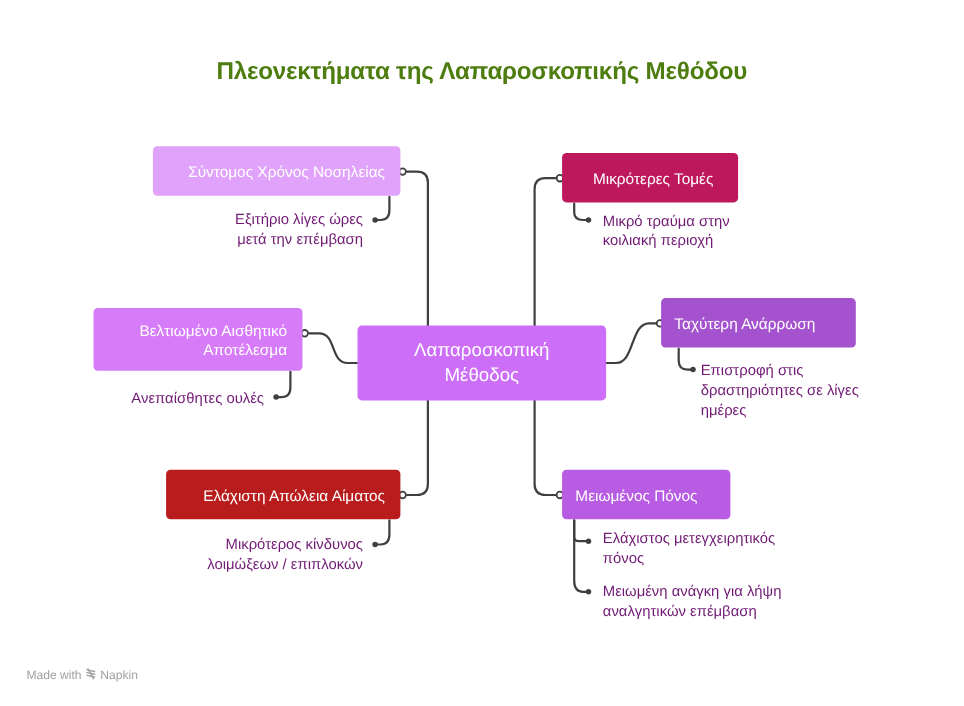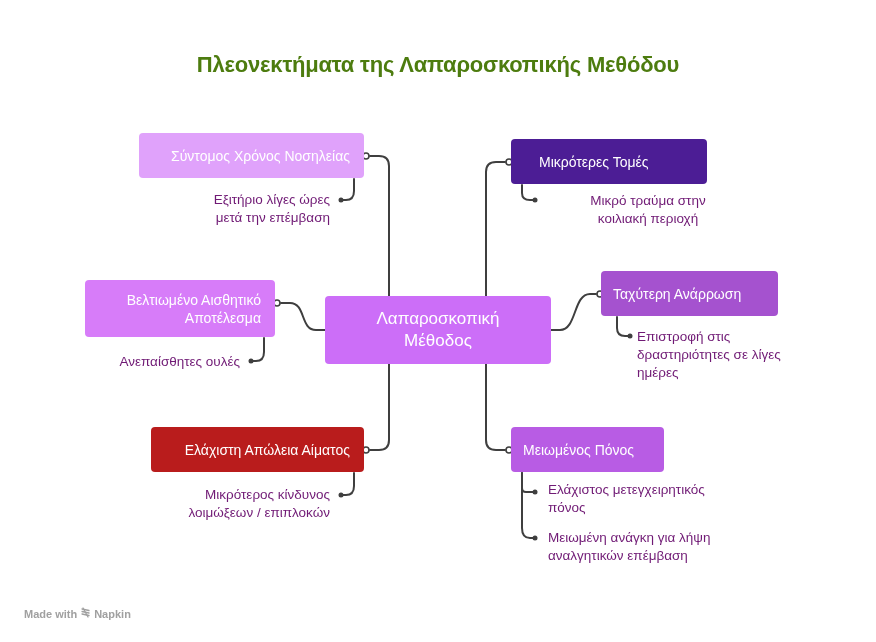--- a/index.html
+++ b/index.html
@@ -12,21 +12,21 @@
           display: flex; align-items: center; box-sizing: border-box; line-height: 18px; }
   .node.right-align { justify-content: flex-end; text-align: right; padding: 0 14px; }
   .node.left-align { justify-content: flex-start; text-align: left; padding: 0 12px; }
   .center { position: absolute; left: 325px; top: 296px; width: 226px; height: 68px;
             background: #cc6ef8; border-radius: 4px; color: #fff; font-size: 17px;
             display: flex; align-items: center; justify-content: center; text-align: center;
             line-height: 22px; }
   .desc { position: absolute; font-size: 13.5px; color: #701a75; line-height: 18px; }
   .desc.r { text-align: right; }
   .footer { position: absolute; left: 24px; top: 607px; font-size: 11px; color: #a0a0a0;
-            display: flex; align-items: center; gap: 3px; font-weight: bold; }
+            display: flex; align-items: center; gap: 3px; }
   .footer .logo { font-size: 12px; color: #a0a0a0; }
 </style>
 </head>
 <body>
 
 <div class="title">Πλεονεκτήματα της Λαπαροσκοπικής Μεθόδου</div>
 
 <svg class="links" viewBox="0 0 876 642">
   <g fill="none" stroke="#3f3f3f" stroke-width="2" stroke-linecap="round">
 
@@ -95,24 +95,24 @@
 </div>
 
 <div class="node right-align" style="left:151px; top:427px; width:213px; height:45px; background:#b91c1c;">
   <span>Ελάχιστη Απώλεια Αίματος</span>
 </div>
 <div class="desc r" style="left:140px; top:486px; width:190px;">
   <div>Μικρότερος κίνδυνος</div>
   <div>λοιμώξεων / επιπλοκών</div>
 </div>
 
-<div class="node left-align" style="left:511px; top:139px; width:196px; height:45px; background:#4c1d95;padding-left:28px;">
+<div class="node left-align" style="left:511px; top:139px; width:160px; height:45px; background:#be185d;padding-left:28px;">
   <span>Μικρότερες Τομές</span>
 </div>
-<div class="desc" style="left:548px; top:192px; width:200px;text-align:center;">
+<div class="desc" style="left:548px; top:192px; width:200px;">
   <div>Μικρό τραύμα στην</div>
   <div>κοιλιακή περιοχή</div>
 </div>
 
 <div class="node left-align" style="left:601px; top:271px; width:177px; height:45px; background:#a552cf;">
   <span>Ταχύτερη Ανάρρωση</span>
 </div>
 <div class="desc" style="left:637px; top:328px; width:200px;">
   <div>Επιστροφή στις</div>
   <div>δραστηριότητες σε λίγες</div>

